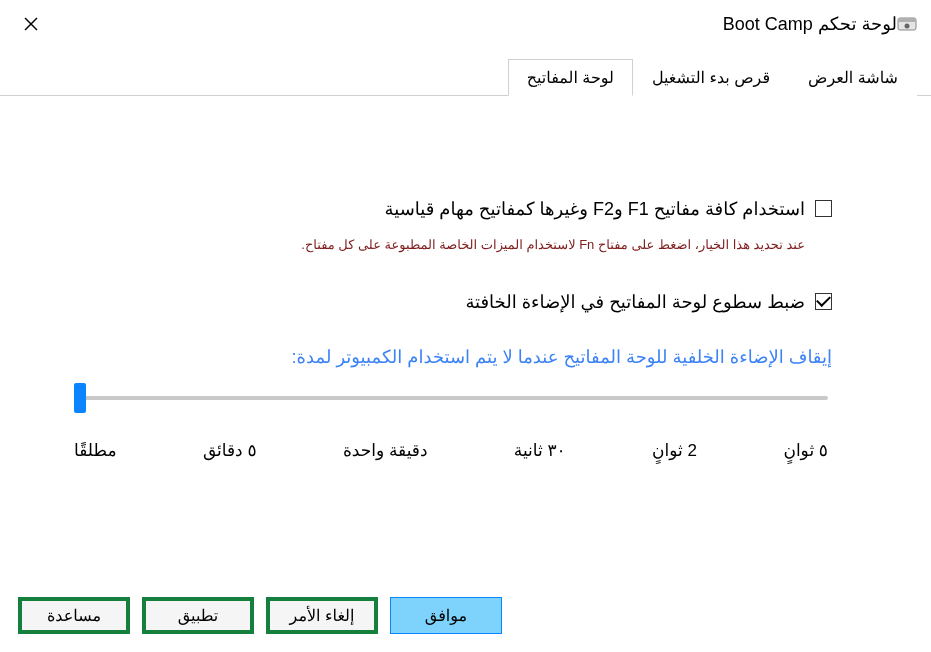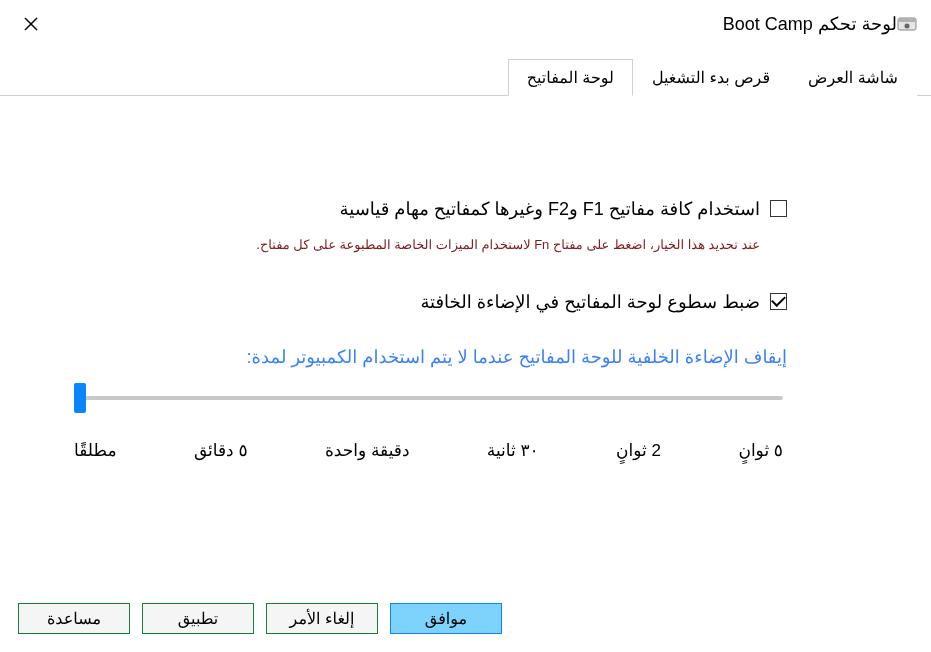--- a/index.html
+++ b/index.html
@@ -91,21 +91,21 @@
 }
 
 .content {
   flex: 1;
   padding: 40px 60px 20px 60px;
   display: flex;
   flex-direction: column;
 }
 
 .content-inner {
-  margin-right: 84px;
+  margin-right: 39px;
   margin-left: 10px;
 }
 
 .option-row {
   display: flex;
   align-items: flex-start;
   gap: 10px;
   margin-bottom: 12px;
 }
 
@@ -197,21 +197,21 @@
   flex-direction: row-reverse;
   border-top: none;
 }
 
 .btn {
   min-width: 112px;
   padding: 5px 16px;
   font-size: 16px;
   font-family: inherit;
   background: #f5f5f5;
-  border: 1px solid #15803d;
+  border: 4px solid #15803d;
   cursor: pointer;
   text-align: center;
   color: #000;
 }
 
 .btn.primary {
   border: 1.5px solid #0a84ff;
   background: #7dd3fc;
 }
 </style>

